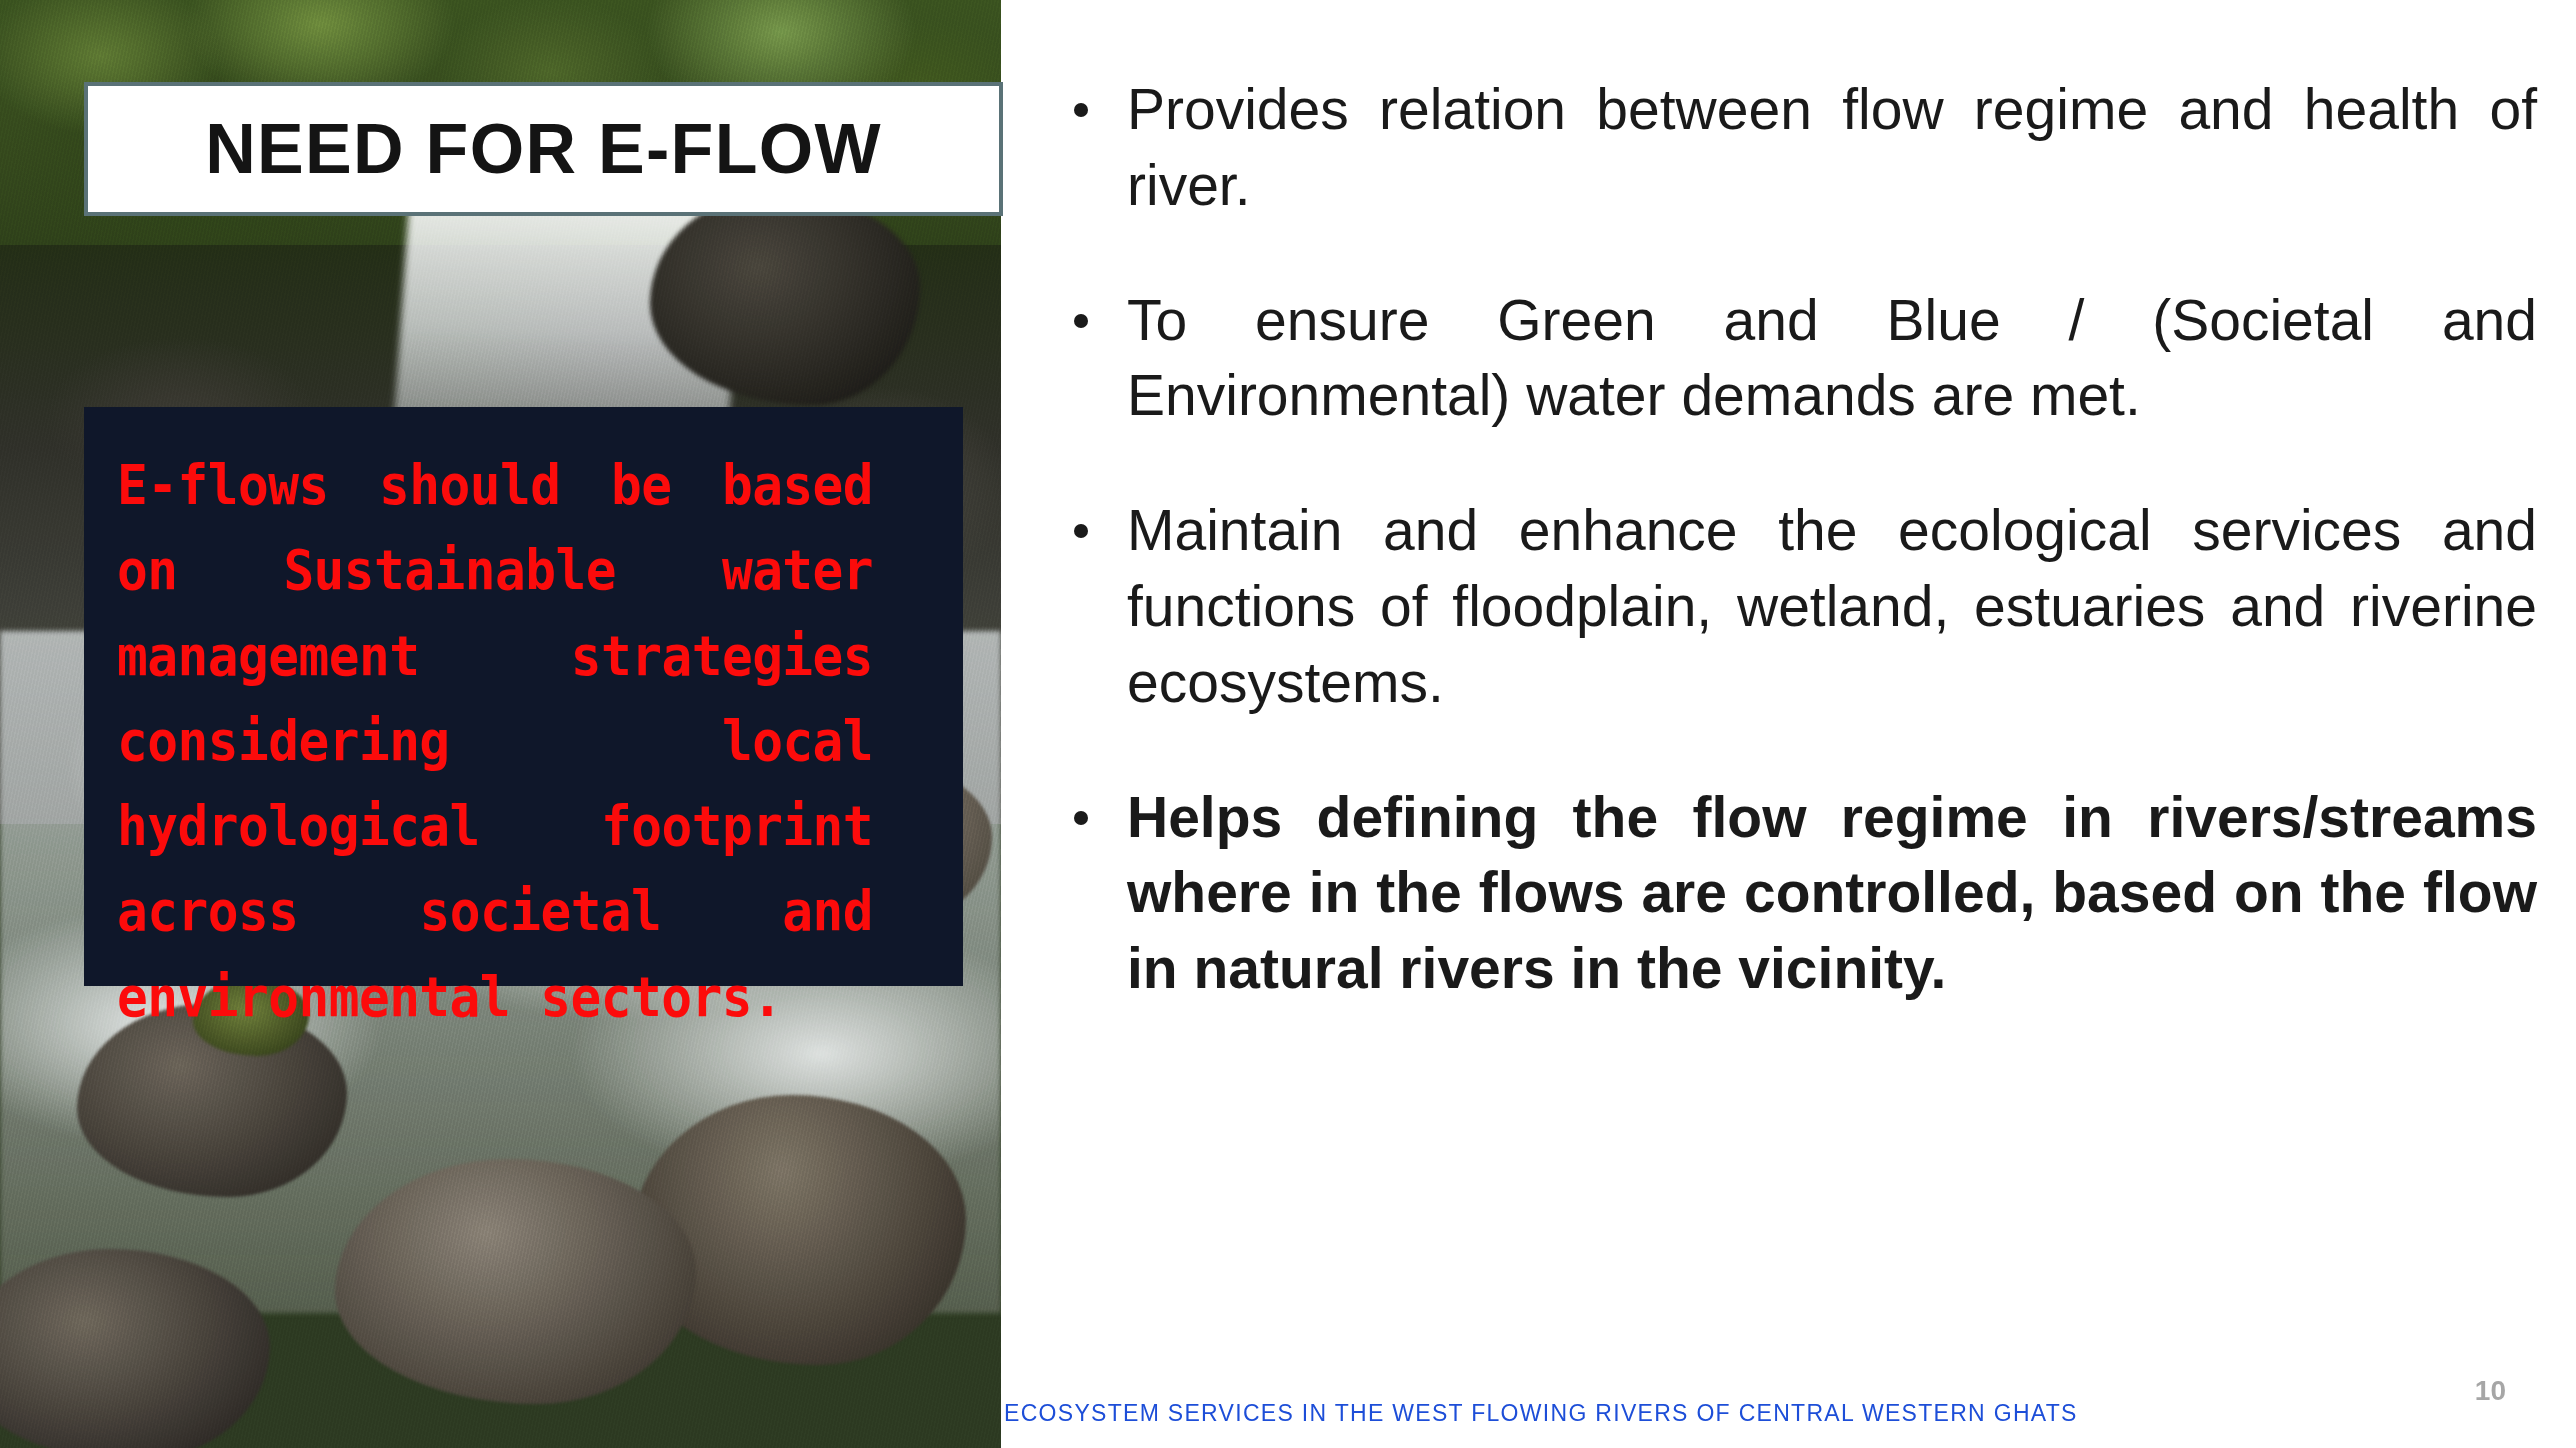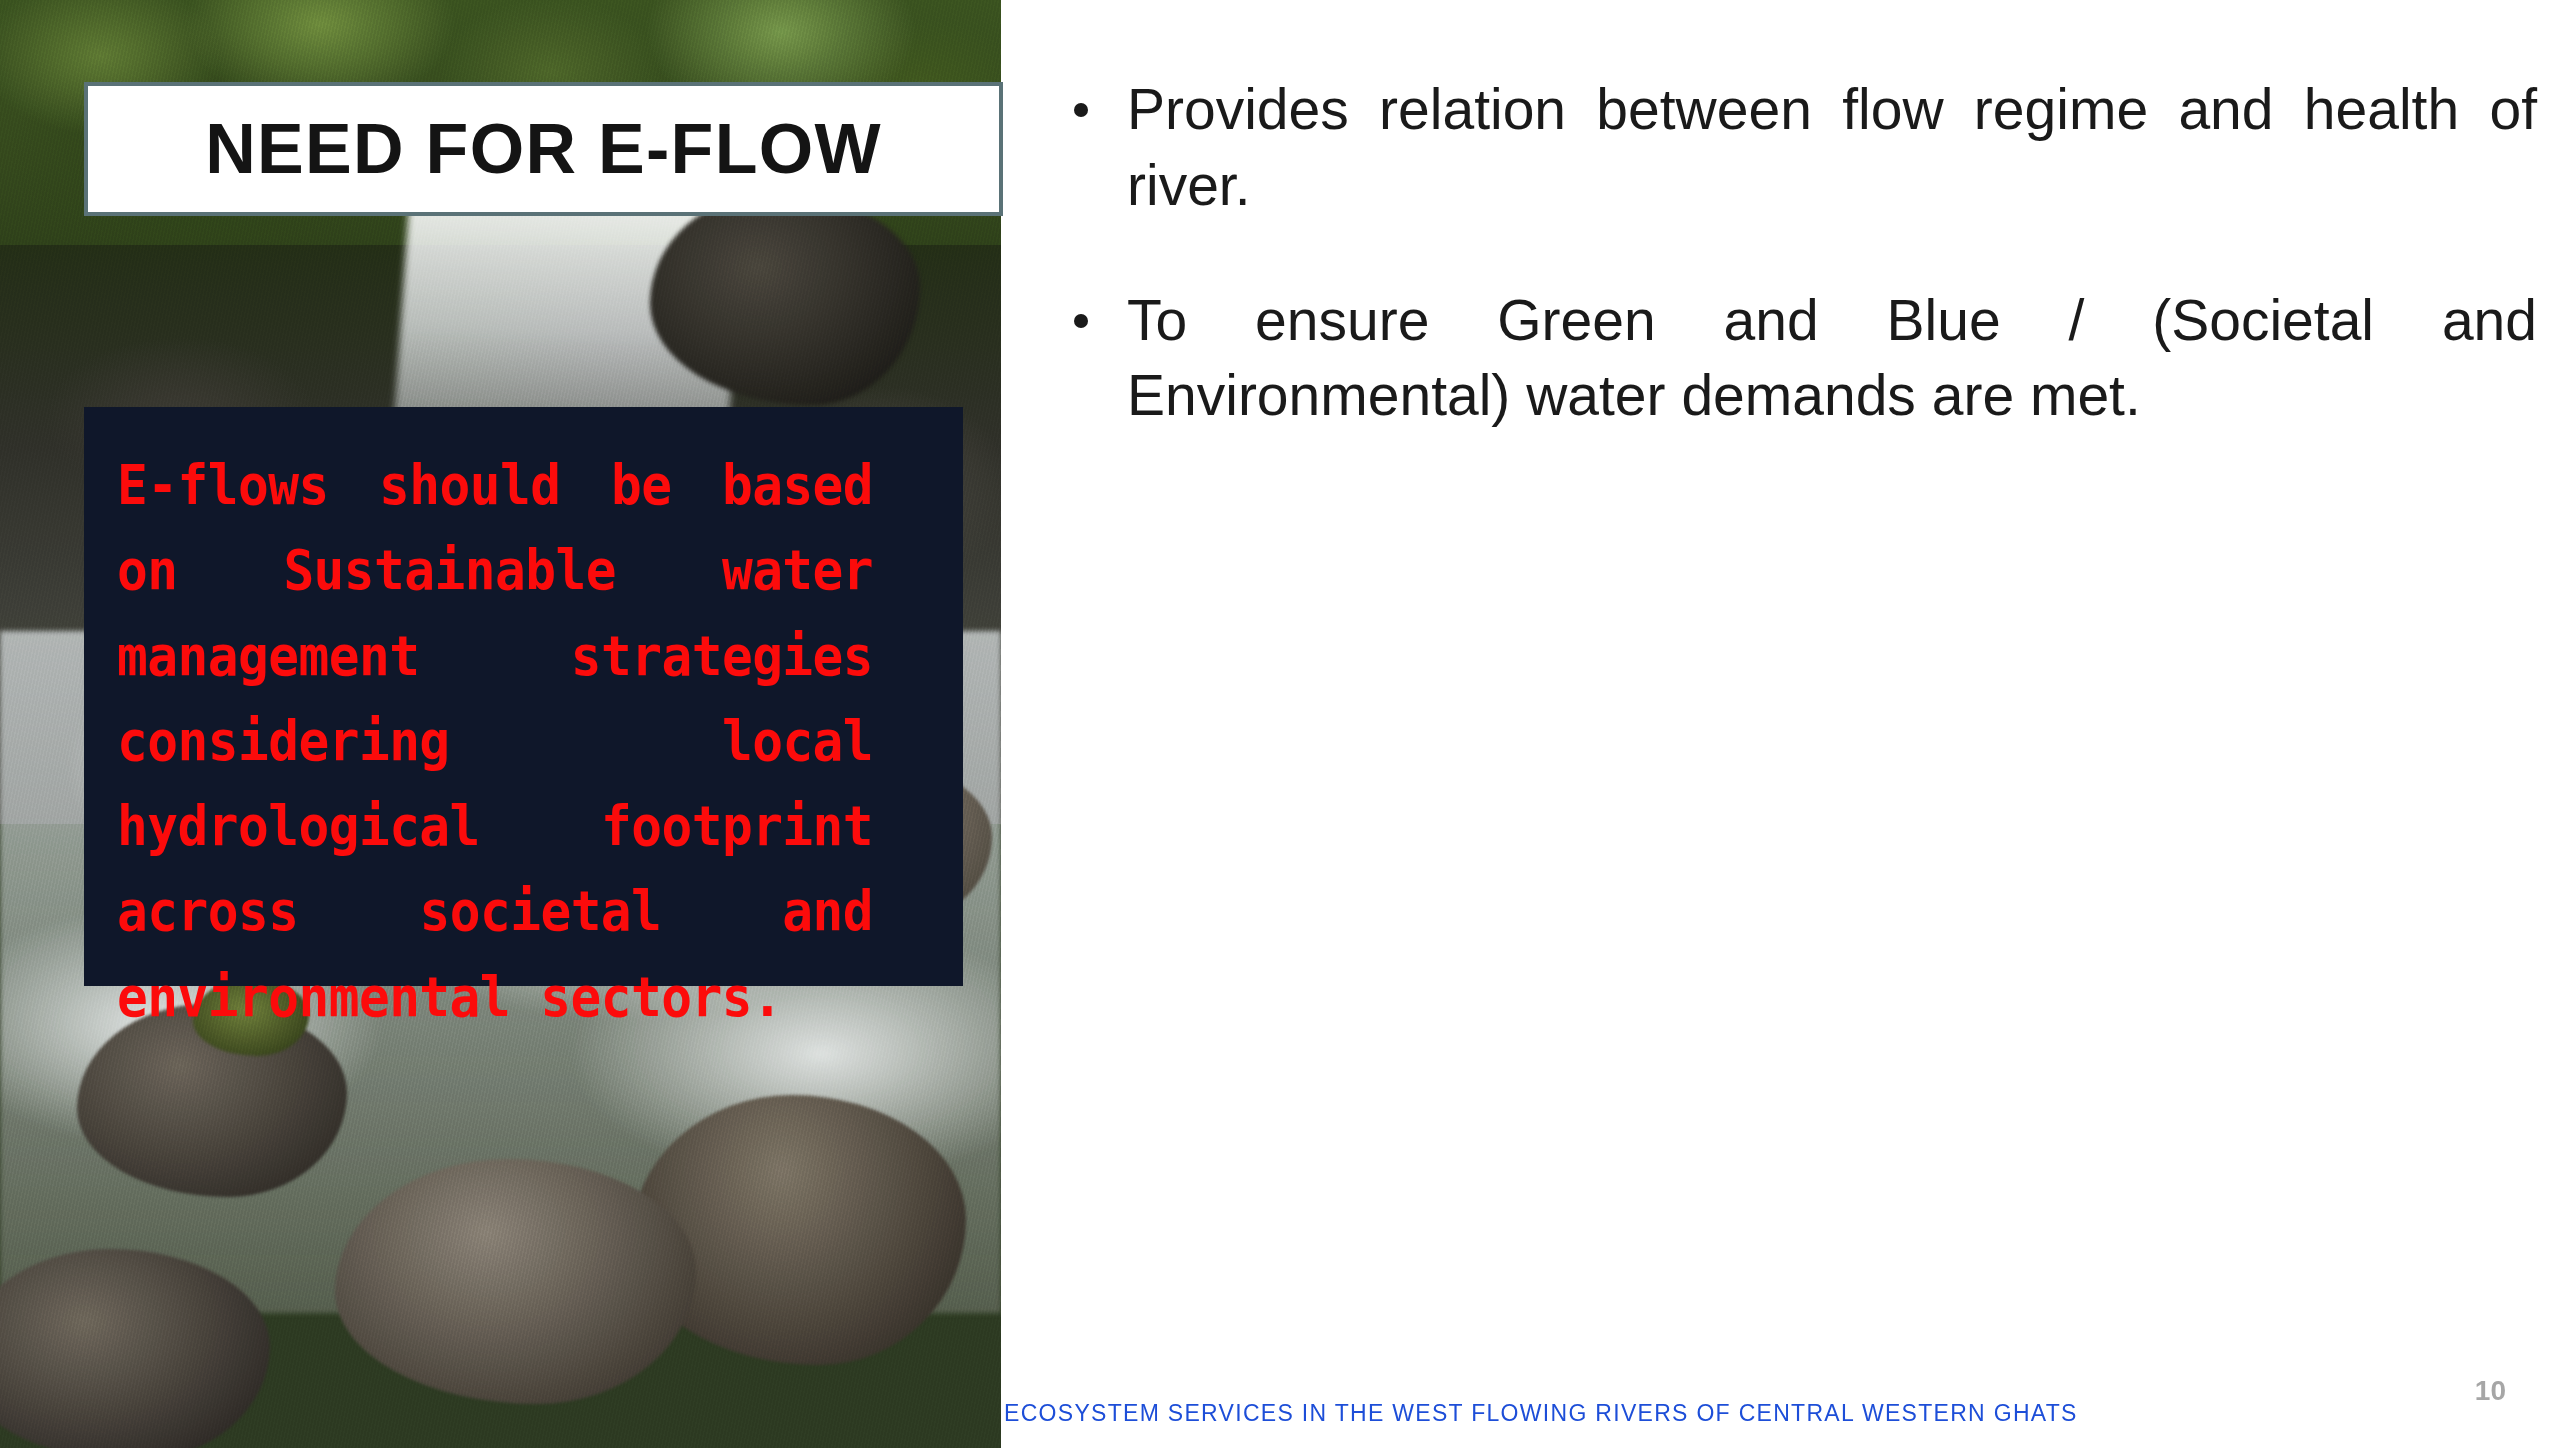--- a/index.html
+++ b/index.html
@@ -241,20 +241,22 @@
   </div>
 
   <div class="callout-box">
     <div class="callout-text">E-flows should be based on Sustainable water management strategies considering local hydrological footprint across societal and environmental sectors.</div>
   </div>
 
   <div class="content">
     <ul class="bullets">
       <li>Provides relation between flow regime and health of river.</li>
       <li>To ensure Green and Blue / (Societal and Environmental) water demands are met.</li>
+      <li>Maintain and enhance the ecological services and functions of floodplain, wetland, estuaries and riverine ecosystems.</li>
+      <li class="bold">Helps defining the flow regime in rivers/streams where in the flows are controlled, based on the flow in natural rivers in the vicinity.</li>
     </ul>
   </div>
 
   <div class="footer-text">ECOSYSTEM SERVICES IN THE WEST FLOWING RIVERS OF CENTRAL WESTERN GHATS</div>
   <div class="slide-number">10</div>
 
 </div>
 
 
 </body></html>

